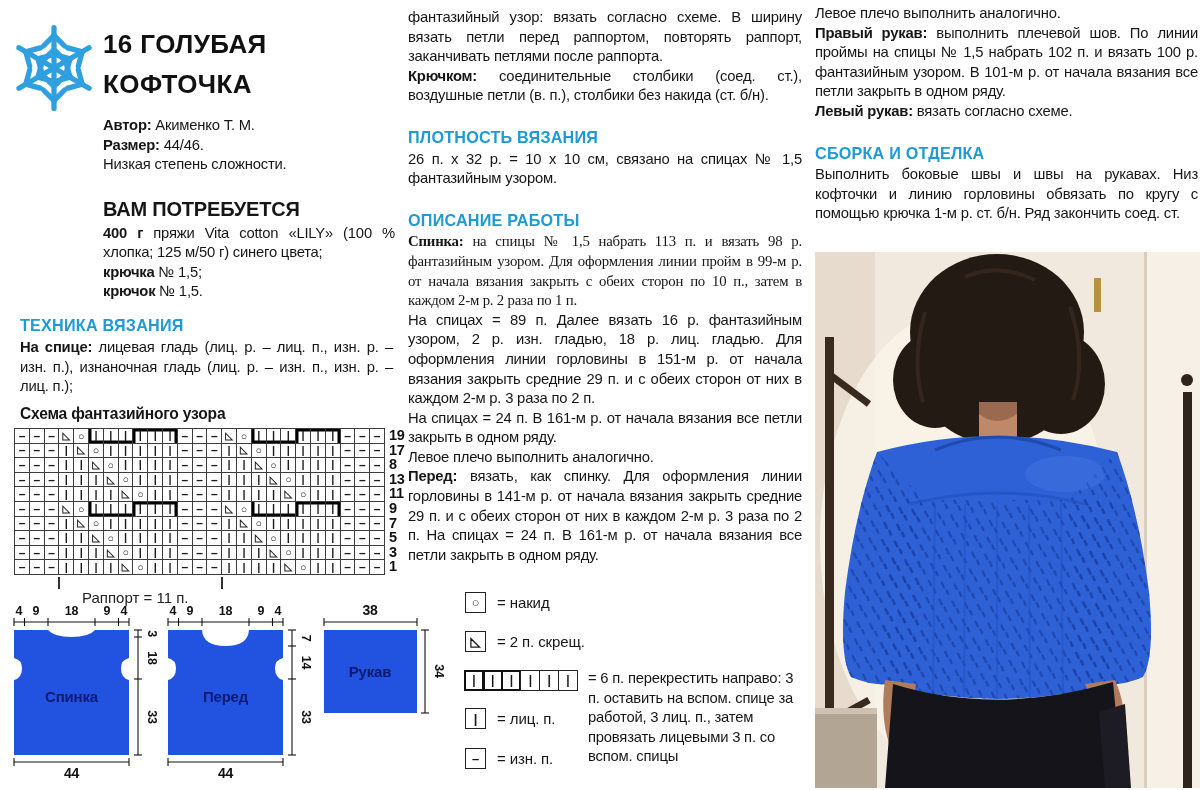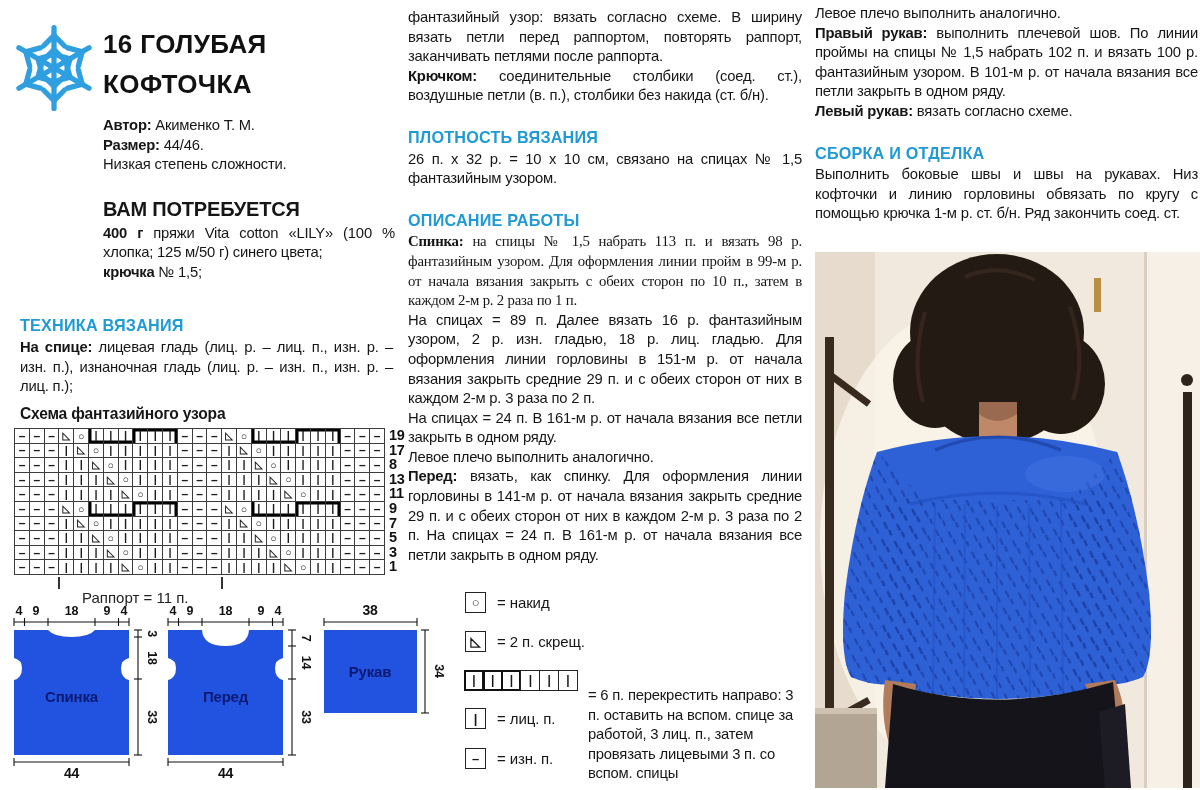--- a/index.html
+++ b/index.html
@@ -90,20 +90,21 @@
 <div class="abs" style="left:103px;top:116px;width:292px;">
   <p><span class="lead">Автор:</span><span> Акименко Т. М.</span></p>
   <p><span class="lead">Размер:</span><span> 44/46.</span></p>
   <p>Низкая степень сложности.</p>
 </div>
 
 <div class="abs" style="left:103px;top:200px;width:292px;">
   <p class="bold-head">ВАМ ПОТРЕБУЕТСЯ</p>
   <p class="just" style="margin-top:4px;"><span class="lead">400 г</span><span> пряжи Vita cotton «LILY» (100 % хлопка; 125 м/50 г) синего цвета;</span></p>
   <p><span class="lead">крючка</span><span> № 1,5;</span></p>
+  <p><span class="lead">крючок</span><span> № 1,5.</span></p>
 </div>
 
 <p class="abs h-blue" style="left:20px;top:316px;">ТЕХНИКА ВЯЗАНИЯ</p>
 <p class="abs just" style="left:20px;top:338px;width:373px;"><span class="lead">На спице:</span><span> лицевая гладь (лиц. р. – лиц. п., изн. р. – изн. п.), изнаночная гладь (лиц. р. – изн. п., изн. р. – лиц. п.);</span></p>
 
 <p class="abs chart-title" style="left:20px;top:404px;">Схема фантазийного узора</p>
 
 <div class="abs kgrid" style="left:14px;top:428px;">
     <div class="krow">
       <span class="kcell purl">–</span>
@@ -492,21 +493,21 @@
     <span class="lg-text">= 2 п. скрещ.</span>
   </div>
   <div class="lg-row" style="left:10px;top:85px;">
     <span class="lg-cell bold">|</span>
     <span class="lg-cell bold">|</span>
     <span class="lg-cell bold">|</span>
     <span class="lg-cell">|</span>
     <span class="lg-cell">|</span>
     <span class="lg-cell">|</span>
   </div>
-  <div class="lg-longtext" style="left:133px;top:84px;width:216px;margin-top:17px;">= 6 п. перекрестить направо: 3 п. оставить на вспом. спице за работой, 3 лиц. п., затем провязать лицевыми 3 п. со вспом. спицы</div>
+  <div class="lg-longtext" style="left:133px;top:84px;width:216px;">= 6 п. перекрестить направо: 3 п. оставить на вспом. спице за работой, 3 лиц. п., затем провязать лицевыми 3 п. со вспом. спицы</div>
   <div class="lg-row" style="left:10px;top:123px;">
     <span class="lg-box">|</span>
     <span class="lg-text">= лиц. п.</span>
   </div>
   <div class="lg-row" style="left:10px;top:163px;">
     <span class="lg-box">–</span>
     <span class="lg-text">= изн. п.</span>
   </div>
 </div>
 

